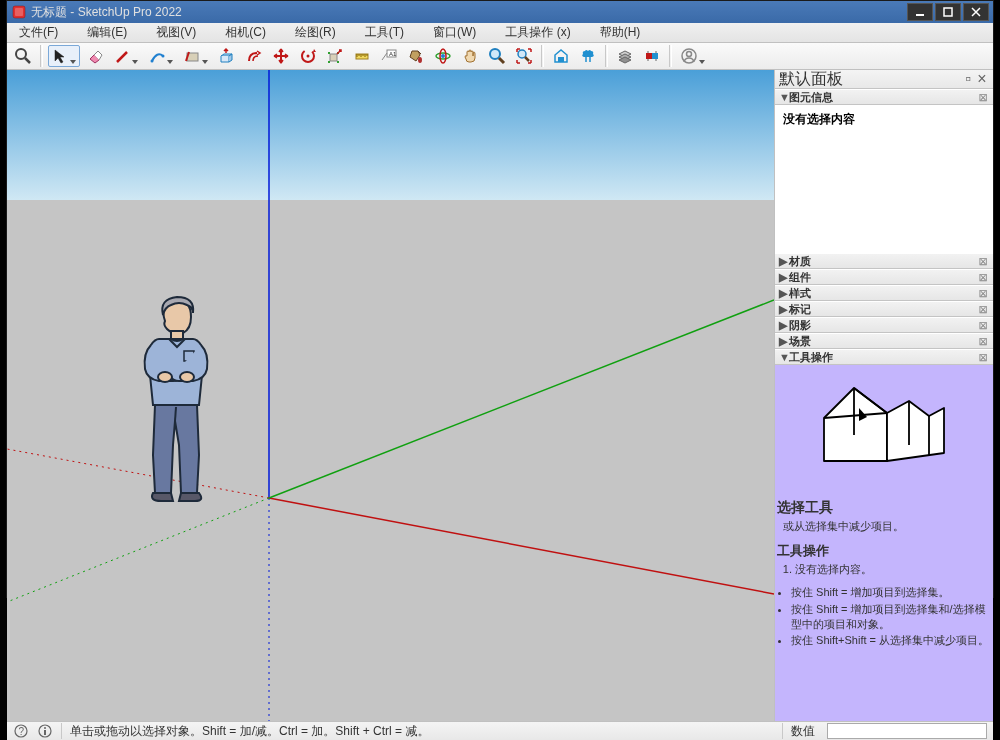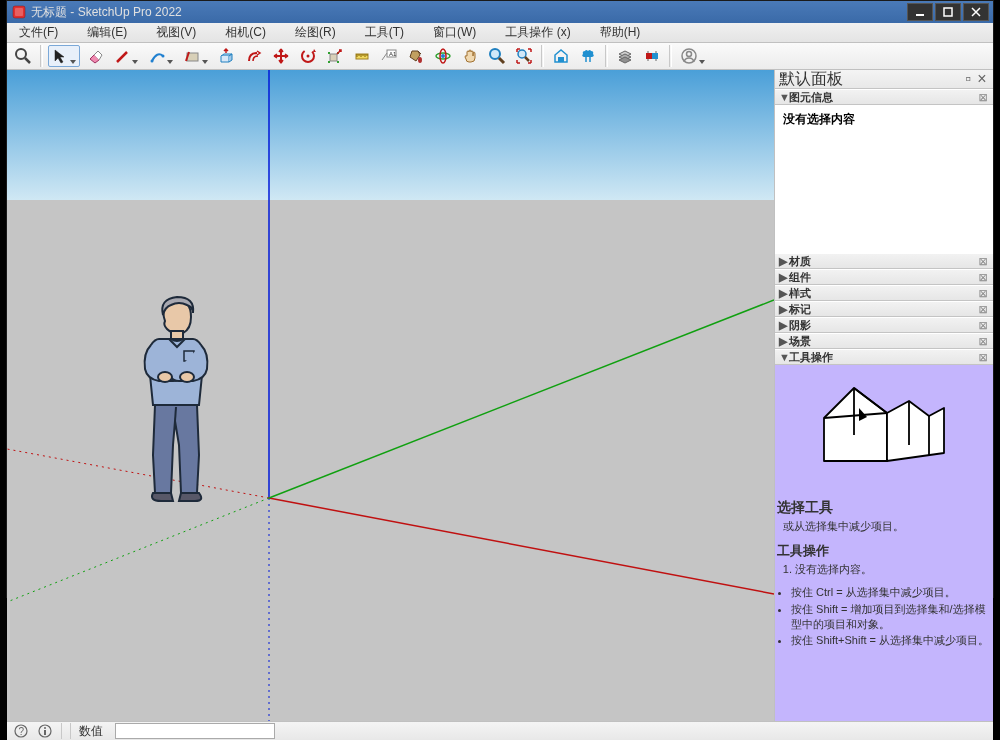--- a/index.html
+++ b/index.html
@@ -471,21 +471,21 @@
             <path d="M50 35 L50 48 L58 44 Z" fill="#000"></path>
           </svg>
         </div>
         <h3>选择工具</h3>
         <div class="desc">或从选择集中减少项目。</div>
         <h4>工具操作</h4>
         <ol>
             <li>没有选择内容。</li>
           </ol>
         <ul>
-          <li>按住 Ctrl = 从选择集中减少项目。</li>
+          <li>按住 Shift = 增加项目到选择集。</li>
           <li>按住 Shift = 增加项目到选择集和/选择模型中的项目和对象。</li>
           <li>按住 Shift+Shift = 从选择集中减少项目。</li>
         </ul>
       </div>
     </div>
 
   </div>
 
   <div class="statusbar">
     <span class="status-icon">
@@ -495,18 +495,19 @@
         </svg>
       </span>
     <span class="status-icon">
         <svg width="14" height="14">
           <circle cx="7" cy="7" r="6" fill="none" stroke="#666" stroke-width="1.2"></circle>
           <circle cx="7" cy="4" r="1" fill="#666"></circle>
           <rect x="6" y="6" width="2" height="5" fill="#666"></rect>
         </svg>
       </span>
     <span class="sep-v"></span>
+    <span class="msg">单击或拖动以选择对象。Shift = 加/减。Ctrl = 加。Shift + Ctrl = 减。</span>
     <span class="sep-v"></span>
     <span class="vcb-label">数值</span>
     <span class="vcb"></span>
   </div>
 
 </div>
 
 </body></html>

